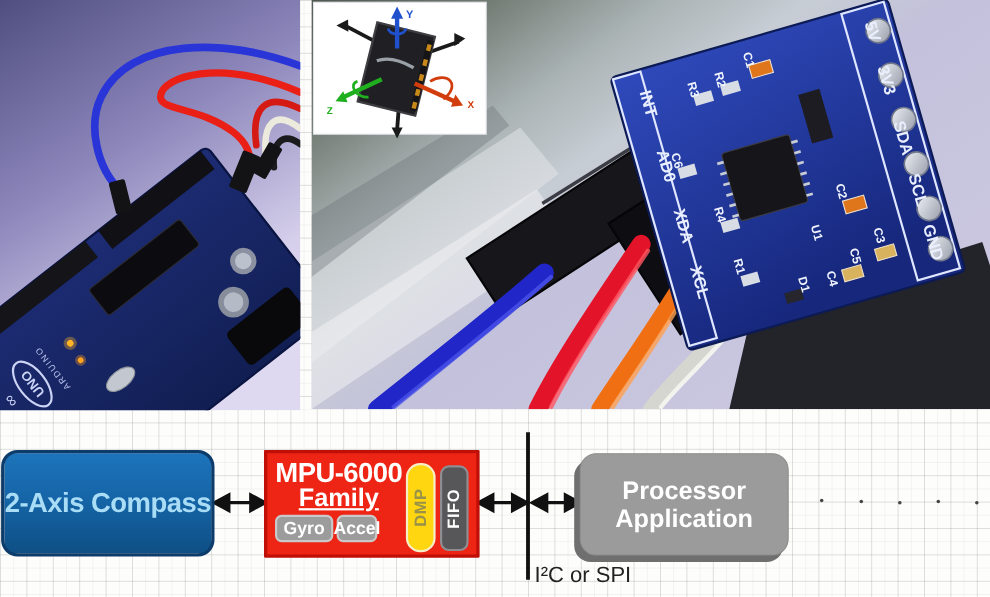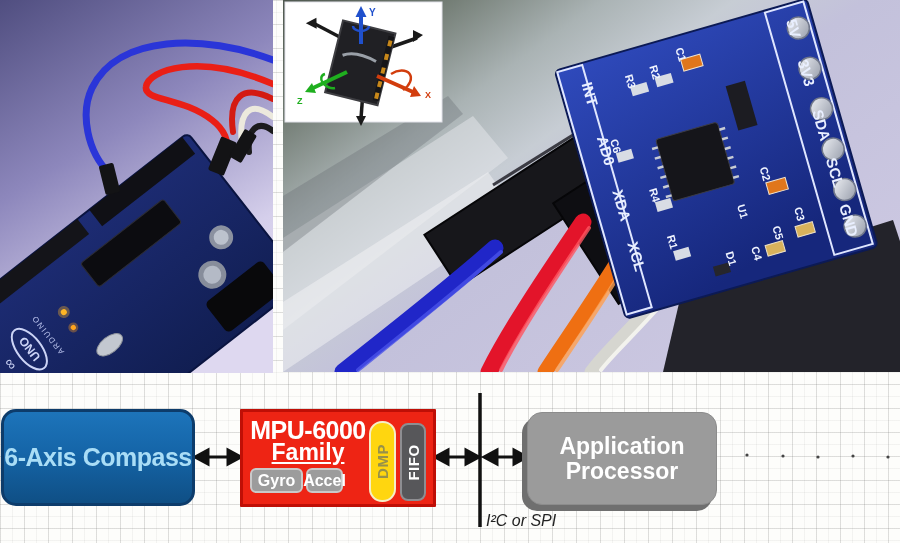--- a/index.html
+++ b/index.html
@@ -49,21 +49,21 @@
   .fifo { left:157px; top:11px; width:26px; height:78px; background:var(--fifo-fill);
           border:2px solid #8e8e92; border-radius:8px; }
   .fifo span { color:#fff; }
   .proc {
     left:527px; top:412px; width:190px; height:93px;
     background:var(--processor-fill); border:1px solid #8c8c8c; border-radius:15px;
     box-shadow:-5px 6px 0 0 var(--processor-shadow);
     color:#fff; font-weight:bold; font-size:23px; text-align:center; line-height:1.08;
   }
   .proc span { display:block; }
-  .bus-label { position:absolute; left:486px; top:512px; font-size:16px; color:#222;font-style:italic; }
+  .bus-label { position:absolute; left:486px; top:512px; font-size:20px; color:#222; }
   .arrow-layer { position:absolute; left:0; top:382px; width:900px; height:161px; pointer-events:none; }
 </style>
 </head>
 <body>
 
 <div class="canvas">
 
   <div class="photo photo-left">
     <svg viewBox="0 0 273 373" preserveAspectRatio="none">
       <defs>
@@ -303,40 +303,40 @@
     <g fill="#444">
       <circle cx="747" cy="73" r="1.6"></circle>
         <circle cx="783" cy="74" r="1.6"></circle>
       <circle cx="818" cy="75" r="1.6"></circle>
         <circle cx="853" cy="74" r="1.6"></circle>
       <circle cx="888" cy="75" r="1.6"></circle>
     </g>
   </svg>
 
   <div class="box compass">
-    <span>6-Axis Compass</span>
+    <span>2-Axis Compass</span>
   </div>
 
   <div class="box mpu">
     <div class="mpu-title">
       <span class="l1">MPU-6000</span>
       <span class="l2">Family</span>
     </div>
     <div class="subchip gyro">Gyro</div>
     <div class="subchip accel">Accel</div>
     <div class="pill dmp">
       <span>DMP</span>
     </div>
     <div class="pill fifo">
       <span>FIFO</span>
     </div>
   </div>
 
   <div class="box proc">
     <div>
+      <span>Processor</span>
       <span>Application</span>
-      <span>Processor</span>
     </div>
   </div>
 
   <div class="bus-label">I²C or SPI</div>
 
 </div>
 
 </body></html>

